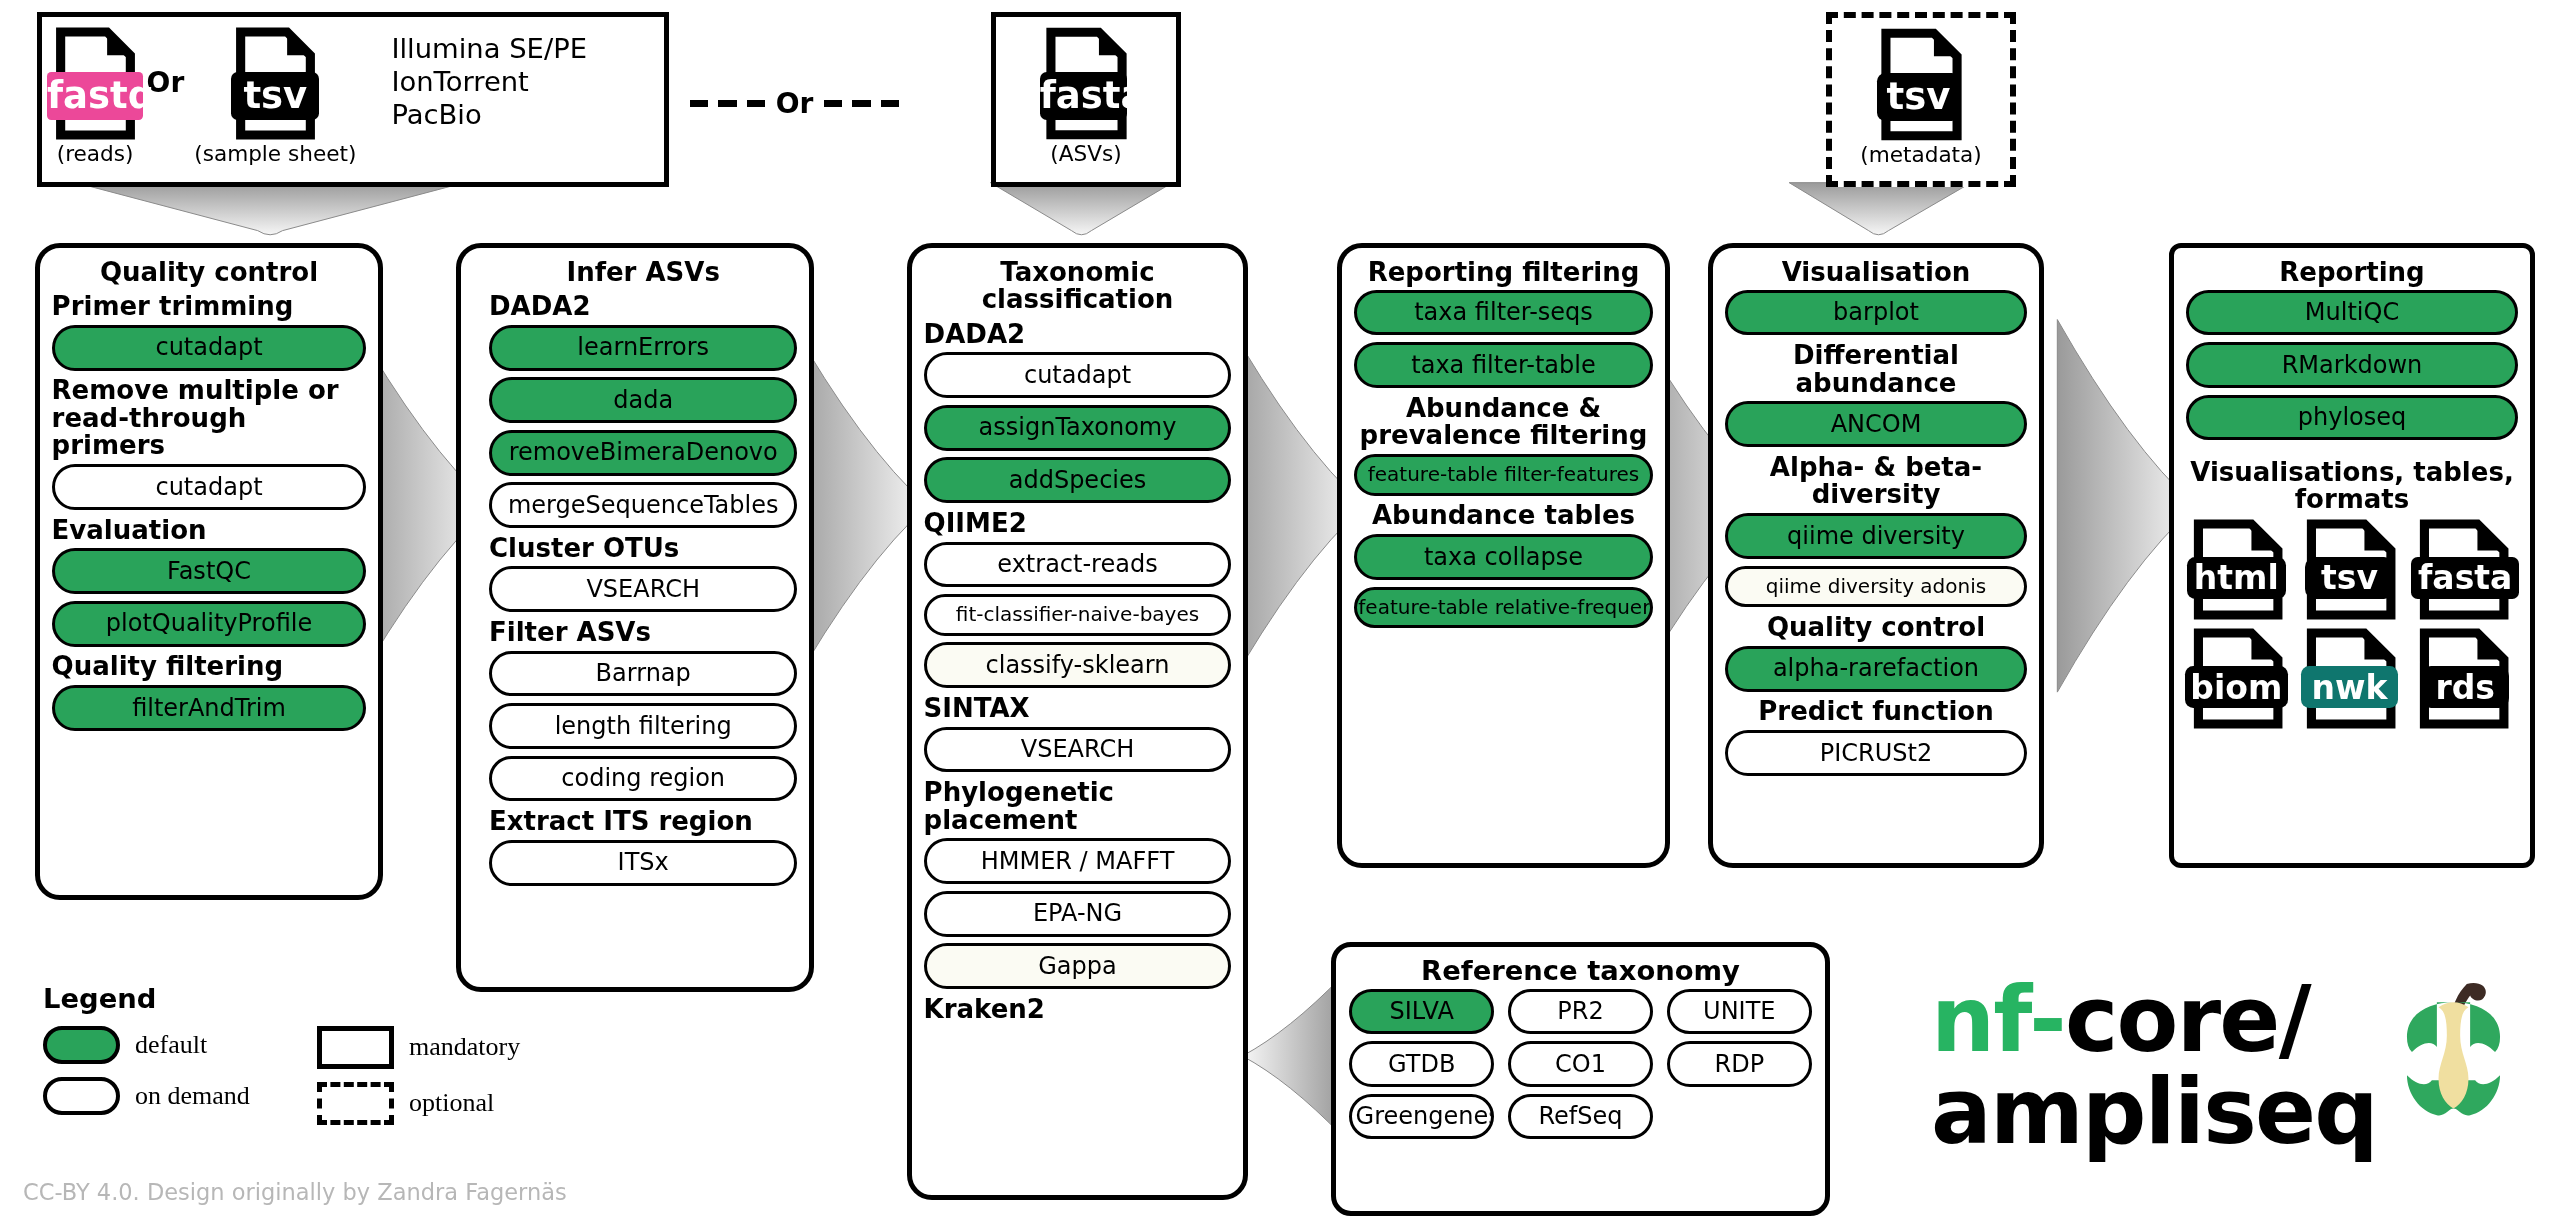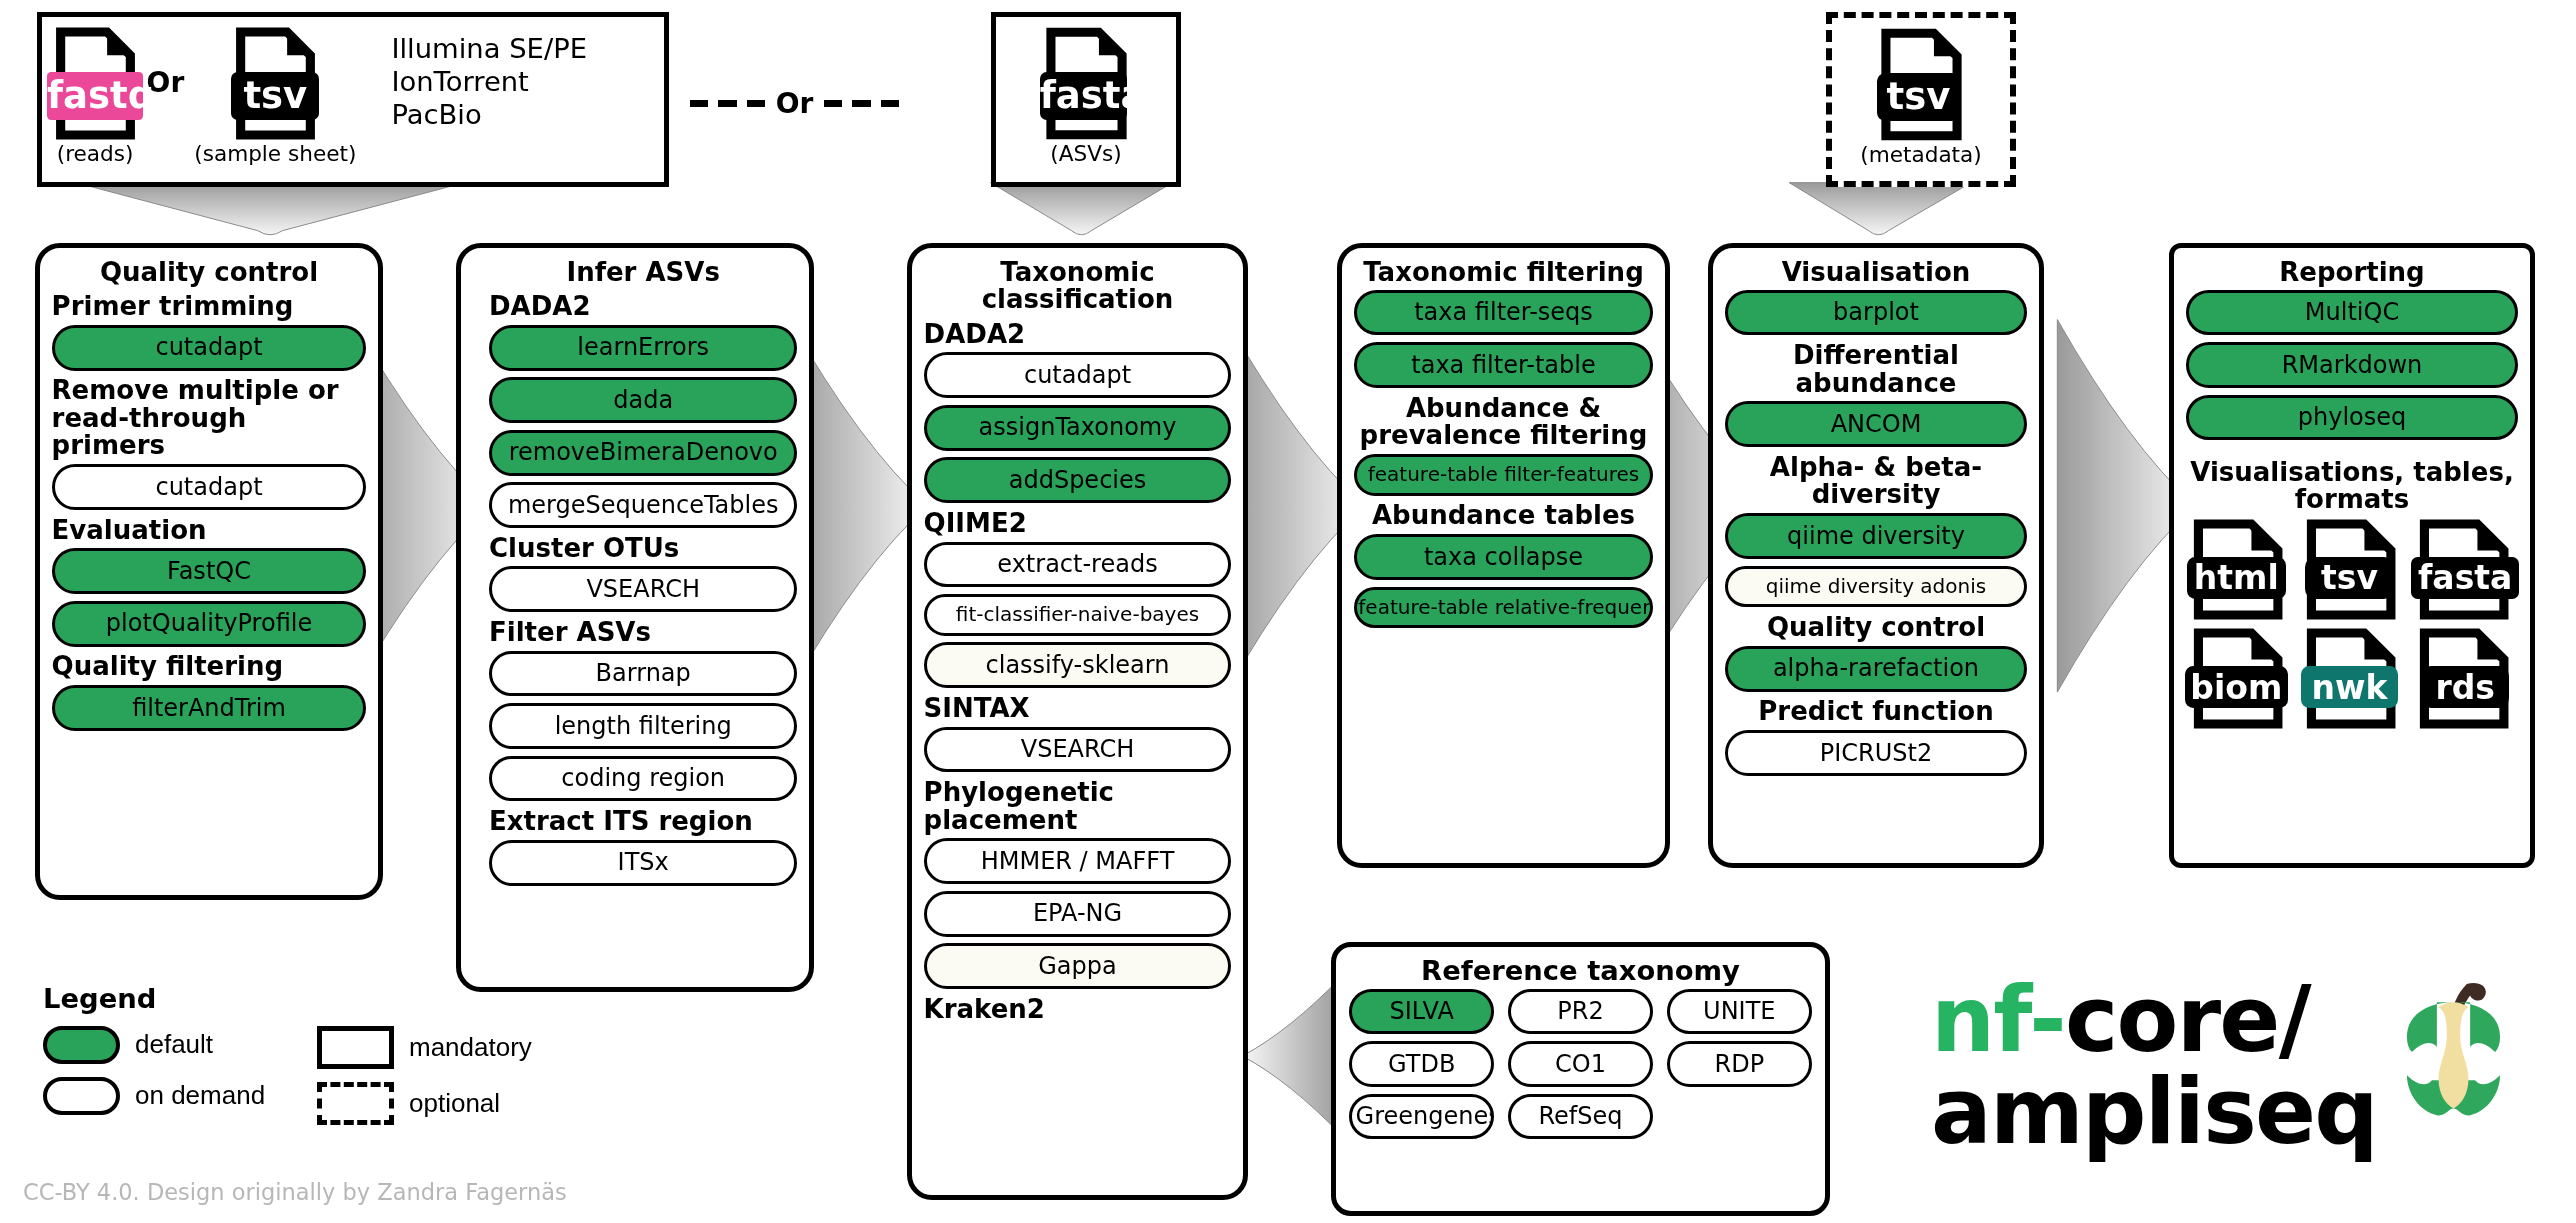--- a/index.html
+++ b/index.html
@@ -155,21 +155,21 @@
     border: 4.2px solid #000; border-radius: 831px; background: #fff;
   }
   .legend-swatch-pill.green { background: #29A35A; }
   .legend-swatch-rect {
     width: 77px; height: 43px;
     border: 5px solid #000; background: #fff;
   }
   .legend-swatch-rect.dashed { border-style: dashed; }
   .legend-label {
     font-size: 26px; color: #000; margin-left: 15px;
-    font-family: Liberation Sans, sans-serif;
+    font-family: Liberation Serif, serif;
   }
 
   
   #footer {
     position: absolute;
     font-size: 22.5px;
     color: #b7b7b7;
     font-family: "DejaVu Sans", sans-serif;
   }
 
@@ -391,21 +391,21 @@
 
     <div class="sub-title">Phylogenetic placement</div>
     <div class="pill">HMMER / MAFFT</div>
     <div class="pill">EPA-NG</div>
     <div class="pill cream">Gappa</div>
 
     <div class="sub-title">Kraken2</div>
   </div>
 
   <div class="col" style="left:1337px; top:243px; width:333px; height:625px;">
-    <div class="col-title">Taxonomic filtering</div>
+    <div class="col-title">Reporting filtering</div>
 
     <div class="pill green">taxa filter-seqs</div>
     <div class="pill green">taxa filter-table</div>
 
     <div class="sub-title center">Abundance &amp; prevalence filtering</div>
     <div class="pill green small">feature-table filter-features</div>
 
     <div class="sub-title center">Abundance tables</div>
     <div class="pill green">taxa collapse</div>
     <div class="pill green small">feature-table relative-frequency</div>

